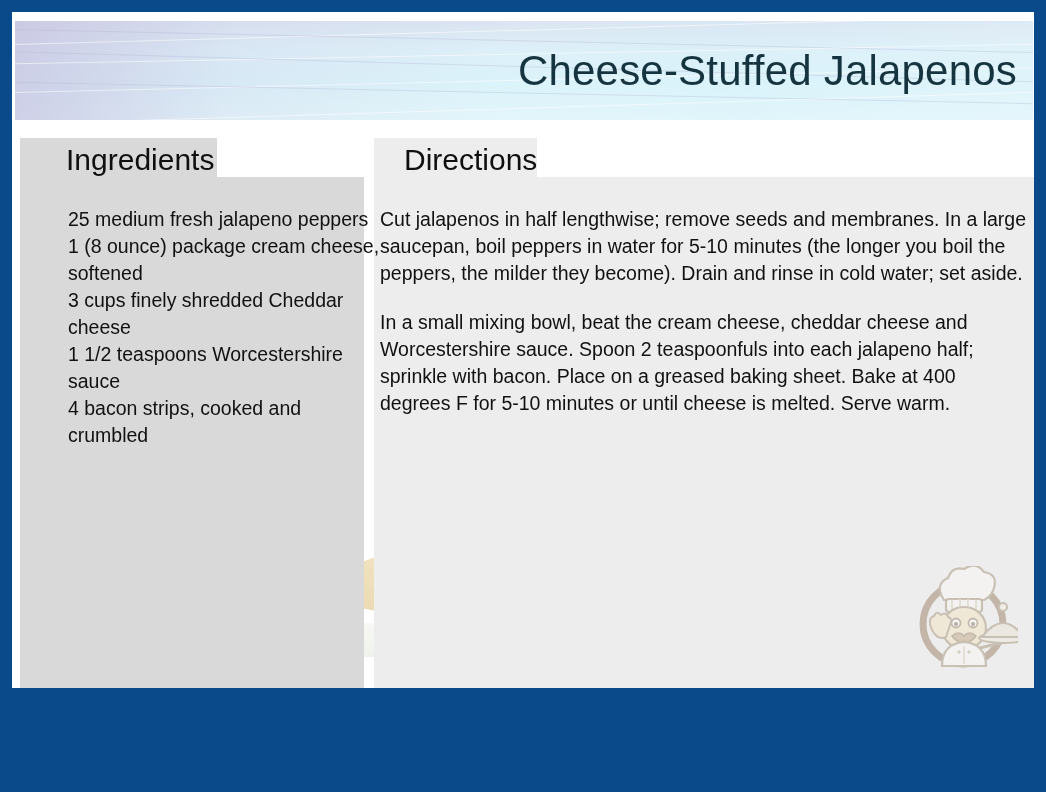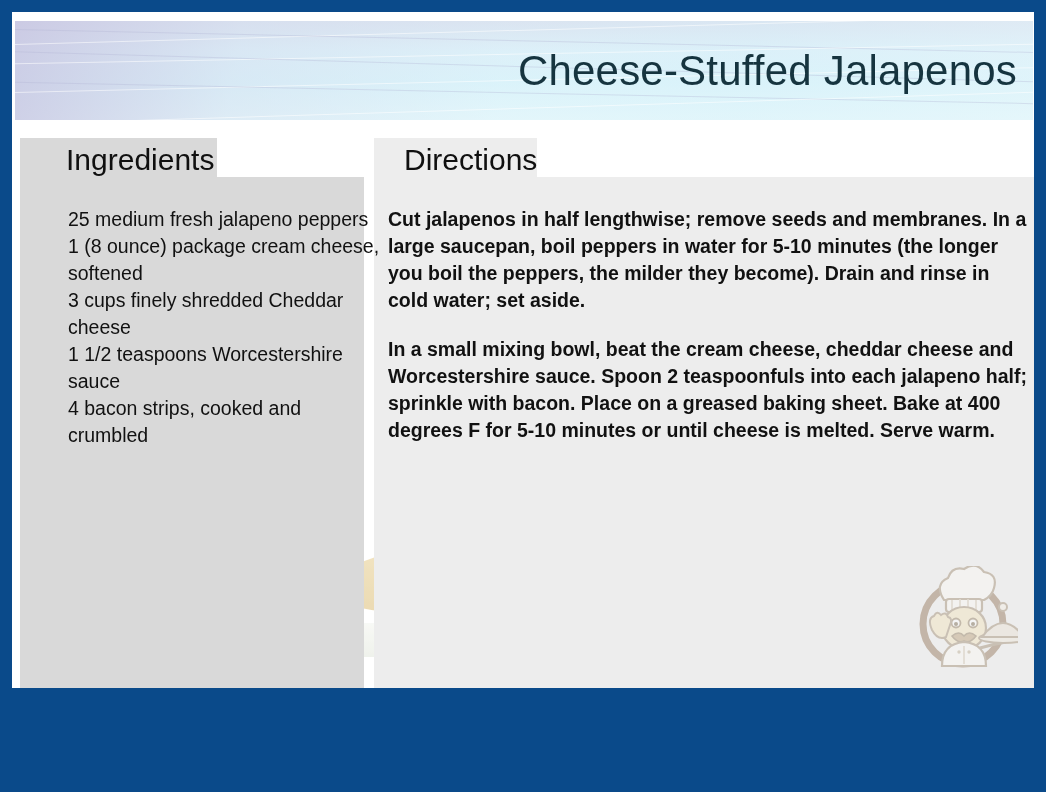--- a/index.html
+++ b/index.html
@@ -134,22 +134,21 @@
     width: 318px;
     white-space: pre-line;
     margin-left: 33px;
   }
   .directions-block {
     left: 368px;
     top: 194px;
     width: 648px;
   }
   .directions-block p {
-    margin: 0 0 22px 8px;
-    font-weight: bold;
+    margin: 0 0 22px 0;
   }
   .directions-block p:last-child { margin-bottom: 0; }
 
   
   .chef-logo {
     position: absolute;
     right: 16px;
     bottom: 12px;
     width: 110px;
     height: 110px;

